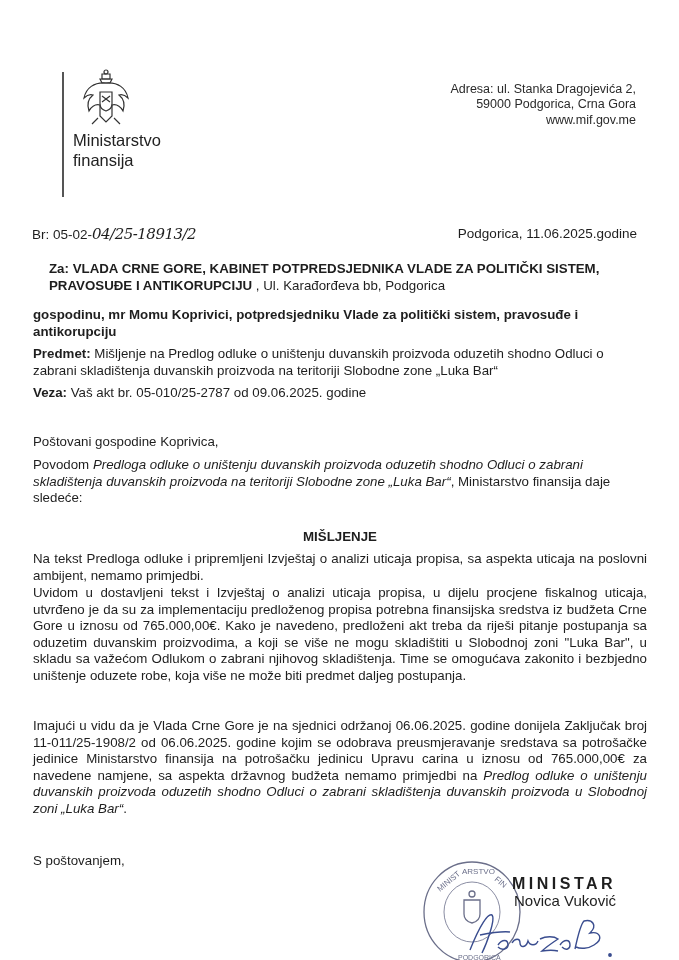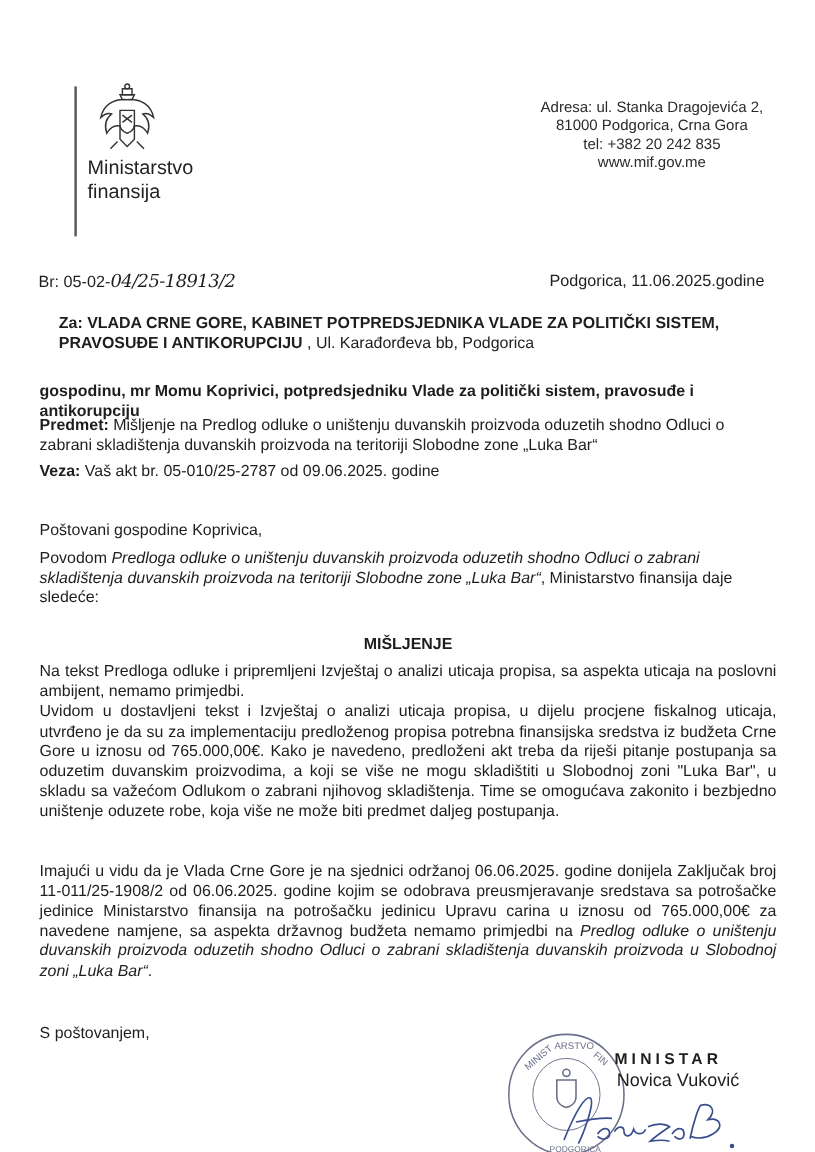--- a/index.html
+++ b/index.html
@@ -2,31 +2,31 @@
 <html><head>
 <meta charset="utf-8">
 <style>
   html, body { margin: 0; padding: 0; background: #ffffff; }
   body { width: 679px; height: 960px; position: relative; overflow: hidden;
          font-family: "Liberation Sans", sans-serif; color: #1e1e1e; }
   .abs { position: absolute; }
   .logo-bar { left: 62px; top: 72px; width: 2px; height: 125px; background: #555; }
   .crest { left: 78px; top: 68px; width: 56px; height: 60px; }
   .ministry-name { left: 73px; top: 130px; font-size: 16.5px; line-height: 20px; color: #222; }
-  .address { right: 43px; top: 82px; font-size: 12.5px; line-height: 15.4px; text-align: center; color: #2a2a2a; }
+  .address { right: 43px; top: 82px; font-size: 12.5px; line-height: 15.4px; text-align: right; color: #2a2a2a; }
   .refno { left: 32px; top: 225px; font-size: 13.5px; }
   .refno .hand { font-family: "DejaVu Serif", serif; font-style: italic; font-size: 15px; letter-spacing: -0.5px; }
   .datel { right: 42px; top: 226px; font-size: 13.5px; }
   .text { left: 33px; width: 614px; font-size: 13.3px; line-height: 16.5px; }
   .b { font-weight: bold; }
   .i { font-style: italic; }
   .just { text-align: justify; }
   .center { text-align: center; }
   .stamp { left: 418px; top: 856px; width: 108px; height: 106px; }
-  .minister-title { left: 512px; top: 875px; font-size: 13px; font-weight: bold; letter-spacing: 3.5px; }
+  .minister-title { left: 512px; top: 875px; font-size: 16px; font-weight: bold; letter-spacing: 3.5px; }
   .minister-name { left: 514px; top: 892px; font-size: 15px; }
   .sig { left: 460px; top: 905px; width: 160px; height: 55px; }
 </style>
 </head>
 <body>
 
 <div class="abs logo-bar"></div>
 
 <svg class="abs crest" viewBox="0 0 56 60">
   <g fill="none" stroke="#333" stroke-width="1.2">
@@ -40,36 +40,35 @@
   </g>
 </svg>
 
 <div class="abs ministry-name">
   <div>Ministarstvo</div>
   <div>finansija</div>
 </div>
 
 <div class="abs address">
   <div>Adresa: ul. Stanka Dragojevića 2,</div>
-  <div>81000 Podgorica, Crna Gora</div>
-  <div>tel: +382 20 242 835</div>
+  <div>59000 Podgorica, Crna Gora</div>
   <div>www.mif.gov.me</div>
 </div>
 
 <div class="abs refno">
   <span>Br: 05-02-</span><span class="hand">04/25-18913/2</span>
 </div>
 <div class="abs datel">Podgorica, 11.06.2025.godine</div>
 
 <div class="abs text" style="top:261px;margin-left:16px;">
   <span class="b">Za:</span>
   <span class="b">VLADA CRNE GORE, KABINET POTPREDSJEDNIKA VLADE ZA POLITIČKI SISTEM, PRAVOSUĐE I ANTIKORUPCIJU</span><span> , Ul. Karađorđeva bb, Podgorica</span>
 </div>
 
-<div class="abs text b" style="top:307px;margin-top:11px;">gospodinu, mr Momu Koprivici, potpredsjedniku Vlade za politički sistem, pravosuđe i antikorupciju</div>
+<div class="abs text b" style="top:307px;">gospodinu, mr Momu Koprivici, potpredsjedniku Vlade za politički sistem, pravosuđe i antikorupciju</div>
 
 <div class="abs text" style="top:346px;">
   <span class="b">Predmet:</span><span> Mišljenje na Predlog odluke o uništenju duvanskih proizvoda oduzetih shodno Odluci o zabrani skladištenja duvanskih proizvoda na teritoriji Slobodne zone „Luka Bar“</span>
 </div>
 
 <div class="abs text" style="top:385px;">
   <span class="b">Veza:</span><span> Vaš akt br. 05-010/25-2787 od 09.06.2025. godine</span>
 </div>
 
 <div class="abs text" style="top:434px;">Poštovani gospodine Koprivica,</div>

